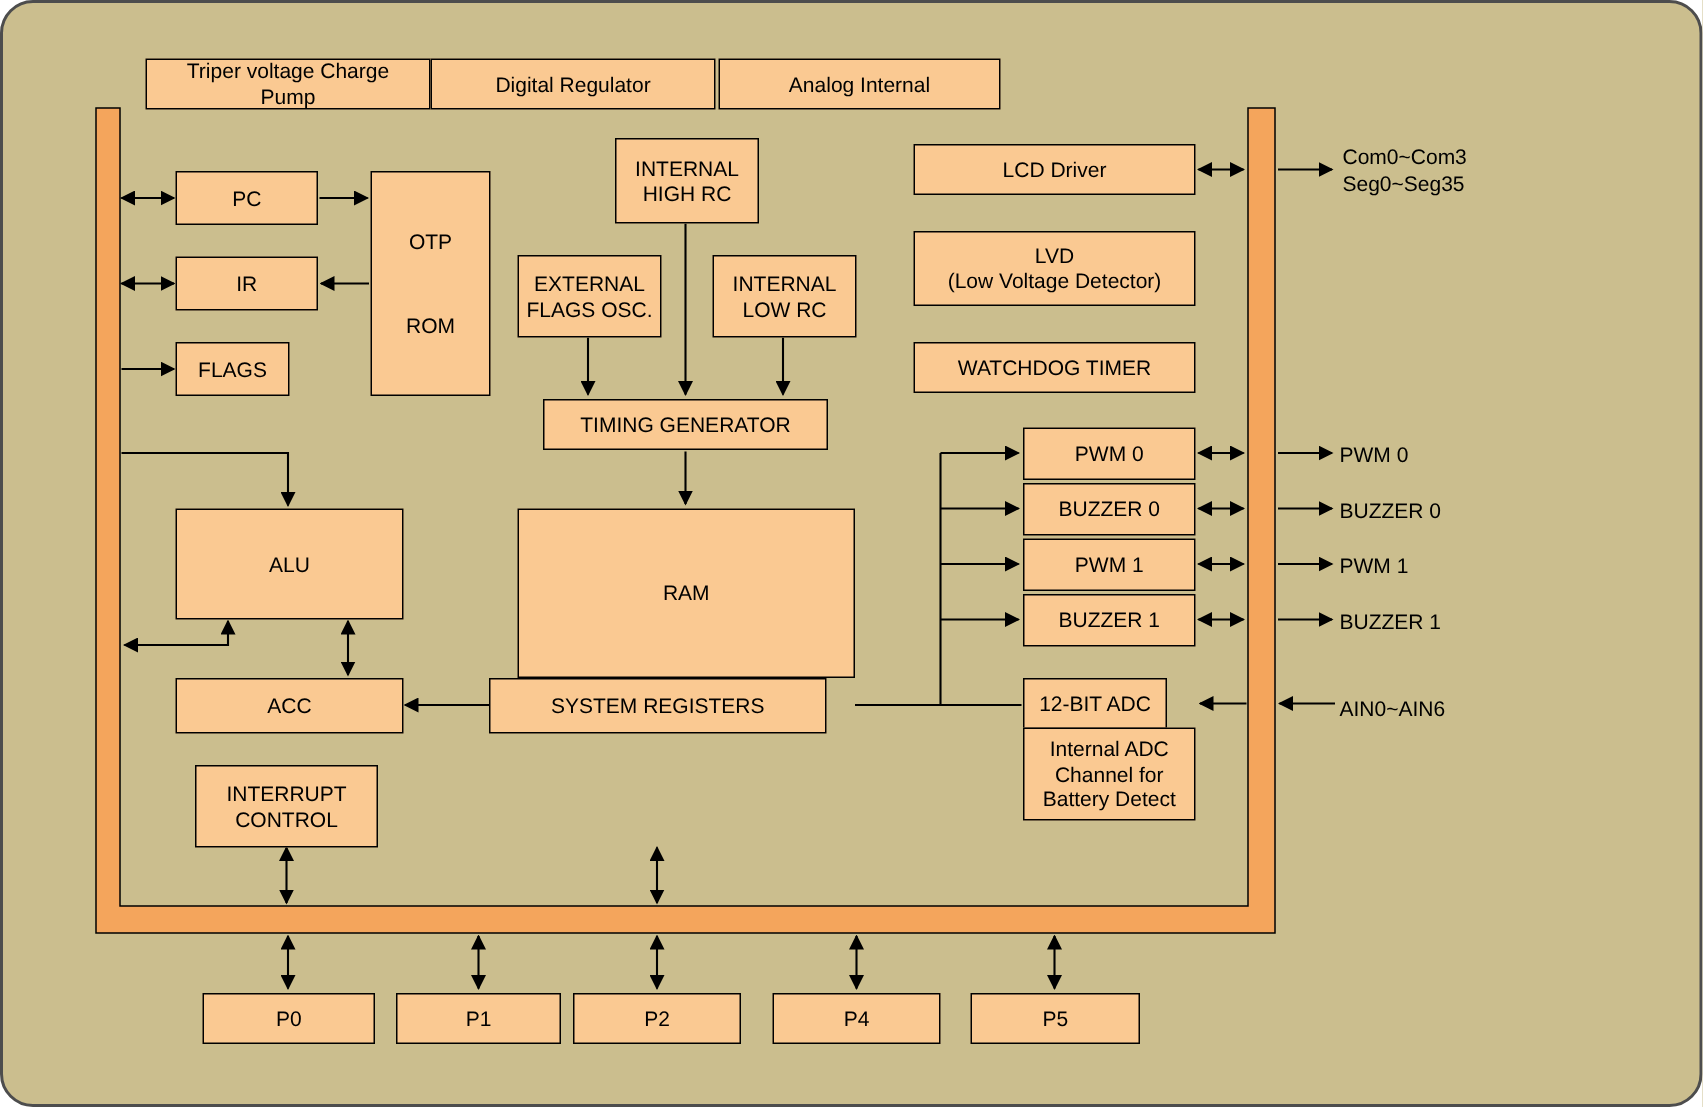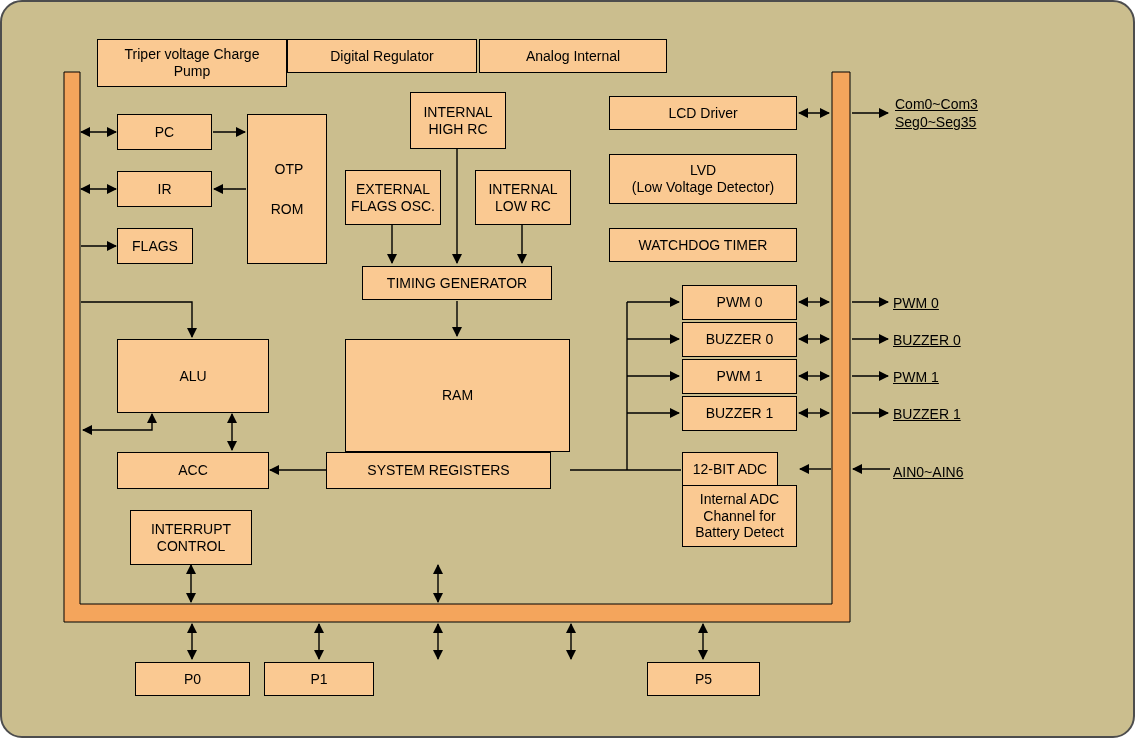--- a/index.html
+++ b/index.html
@@ -38,29 +38,28 @@
     border:1px solid var(--line);
     display:flex;
     align-items:center;
     justify-content:center;
     text-align:center;
     white-space:pre-line;
     font-size:14px;
     line-height:1.2;
     color:#000;
   }
-  .lh-wide{line-height:40px;text-align:right;}
+  .lh-wide{line-height:56px;}
   .io-label{
     position:absolute;
     font-size:14px;
     line-height:1.3;
     color:#000;
     white-space:pre-line;
     text-align:left;
-    text-decoration:underline;
   }
 </style>
 </head>
 <body>
 
 <div class="canvas">
 
   <svg class="wires" viewBox="0 0 1135 738">
     <defs>
       <marker id="arr" viewBox="0 0 10 10" refX="9" refY="5" markerWidth="10" markerHeight="10" markerUnits="userSpaceOnUse" orient="auto-start-reverse">
@@ -117,21 +116,21 @@
 
     <g>
       <line class="arrow" x1="190" y1="622" x2="190" y2="657" marker-start="url(#arr)" marker-end="url(#arr)"></line>
       <line class="arrow" x1="317" y1="622" x2="317" y2="657" marker-start="url(#arr)" marker-end="url(#arr)"></line>
       <line class="arrow" x1="436" y1="622" x2="436" y2="657" marker-start="url(#arr)" marker-end="url(#arr)"></line>
       <line class="arrow" x1="569" y1="622" x2="569" y2="657" marker-start="url(#arr)" marker-end="url(#arr)"></line>
       <line class="arrow" x1="701" y1="622" x2="701" y2="657" marker-start="url(#arr)" marker-end="url(#arr)"></line>
     </g>
   </svg>
 
-  <div class="block" style="left:95px;top:37px;width:190px;height:48px">Triper voltage Charge
+  <div class="block" style="left:95px;top:37px;width:190px;height:34px">Triper voltage Charge
 Pump</div>
   <div class="block" style="left:285px;top:37px;width:190px;height:34px">Digital Regulator</div>
   <div class="block" style="left:477px;top:37px;width:188px;height:34px">Analog Internal</div>
 
   <div class="block" style="left:115px;top:112px;width:95px;height:36px">PC</div>
   <div class="block" style="left:115px;top:169px;width:95px;height:36px">IR</div>
   <div class="block" style="left:115px;top:226px;width:76px;height:36px">FLAGS</div>
   <div class="block lh-wide" style="left:245px;top:112px;width:80px;height:150px">OTP
 ROM</div>
 
@@ -158,20 +157,22 @@
   <div class="block" style="left:680px;top:320px;width:115px;height:35px">BUZZER 0</div>
   <div class="block" style="left:680px;top:357px;width:115px;height:35px">PWM 1</div>
   <div class="block" style="left:680px;top:394px;width:115px;height:35px">BUZZER 1</div>
   <div class="block" style="left:680px;top:450px;width:96px;height:34px">12-BIT ADC</div>
   <div class="block" style="left:680px;top:483px;width:115px;height:62px">Internal ADC
 Channel for
 Battery Detect</div>
 
   <div class="block" style="left:133px;top:660px;width:115px;height:34px">P0</div>
   <div class="block" style="left:262px;top:660px;width:110px;height:34px">P1</div>
+  <div class="block" style="left:380px;top:660px;width:112px;height:34px">P2</div>
+  <div class="block" style="left:513px;top:660px;width:112px;height:34px">P4</div>
   <div class="block" style="left:645px;top:660px;width:113px;height:34px">P5</div>
 
   <div class="io-label" style="left:893px;top:93px">Com0~Com3
 Seg0~Seg35</div>
   <div class="io-label" style="left:891px;top:292px">PWM 0</div>
   <div class="io-label" style="left:891px;top:329px">BUZZER 0</div>
   <div class="io-label" style="left:891px;top:366px">PWM 1</div>
   <div class="io-label" style="left:891px;top:403px">BUZZER 1</div>
   <div class="io-label" style="left:891px;top:461px">AIN0~AIN6</div>
 

